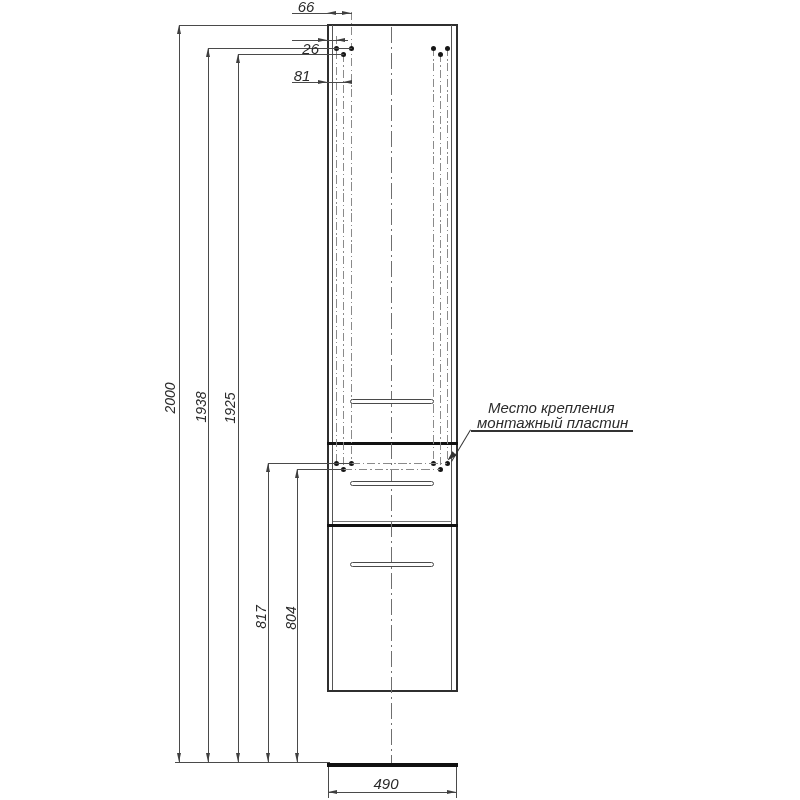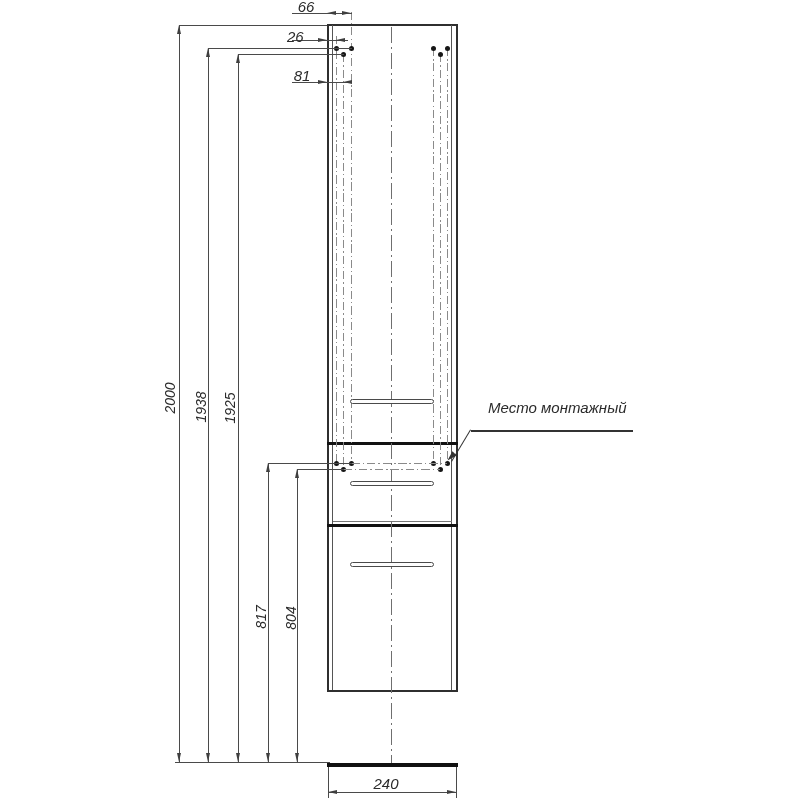--- a/index.html
+++ b/index.html
@@ -97,32 +97,33 @@
   <div class="vlbl" style="left:261px;top:610px;">804</div>
 
   <div class="h" style="left:292px;top:13px;width:60px;"></div>
   <div class="arl" style="left:327px;top:10.5px;"></div>
   <div class="arr" style="left:342px;top:10.5px;"></div>
   <div class="lbl" style="left:290px;top:-2px;width:32px;text-align:center;">66</div>
 
   <div class="h" style="left:292px;top:40px;width:56px;"></div>
   <div class="arr" style="left:318px;top:37.5px;"></div>
   <div class="arl" style="left:336px;top:37.5px;"></div>
-  <div class="lbl" style="left:287px;top:28px;width:32px;text-align:left;">26</div>
+  <div class="lbl" style="left:287px;top:40px;width:32px;text-align:right;">26</div>
 
   <div class="h" style="left:292px;top:82px;width:60px;"></div>
   <div class="arr" style="left:318px;top:79.5px;"></div>
   <div class="arl" style="left:343px;top:79.5px;"></div>
   <div class="lbl" style="left:286px;top:67px;width:32px;text-align:center;">81</div>
 
   <div class="v" style="left:328px;top:767px;height:31px;"></div>
   <div class="v" style="left:456px;top:767px;height:31px;"></div>
   <div class="h" style="left:328px;top:792px;width:129px;"></div>
   <div class="arl" style="left:328px;top:789.5px;"></div>
   <div class="arr" style="left:447px;top:789.5px;"></div>
-  <div class="lbl" style="left:361px;top:775px;width:50px;text-align:center;">240</div>
+  <div class="lbl" style="left:361px;top:775px;width:50px;text-align:center;">490</div>
 
-  <div class="lbl" style="left:488px;top:399px;">Место монтажный</div>
+  <div class="lbl" style="left:488px;top:399px;">Место крепления</div>
+  <div class="lbl" style="left:477px;top:414px;">монтажный пластин</div>
   <div class="h" style="left:471px;top:430px;width:162px;height:1.5px;background:#333;"></div>
   <div class="leader-line" style="left:471px;top:430px;width:37px;transform:rotate(121deg);"></div>
   <div class="leader-arrow" style="left:448px;top:452px;"></div>
 
 </div>
 
 </body></html>

